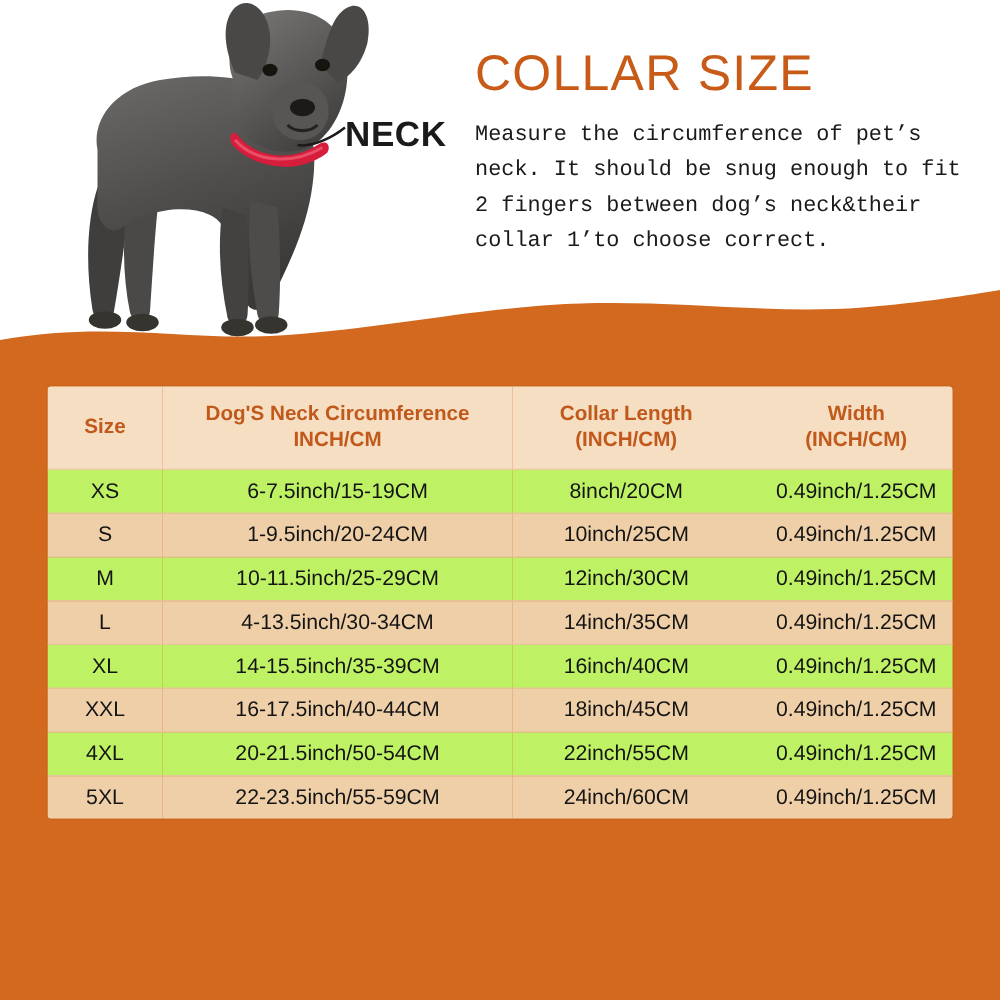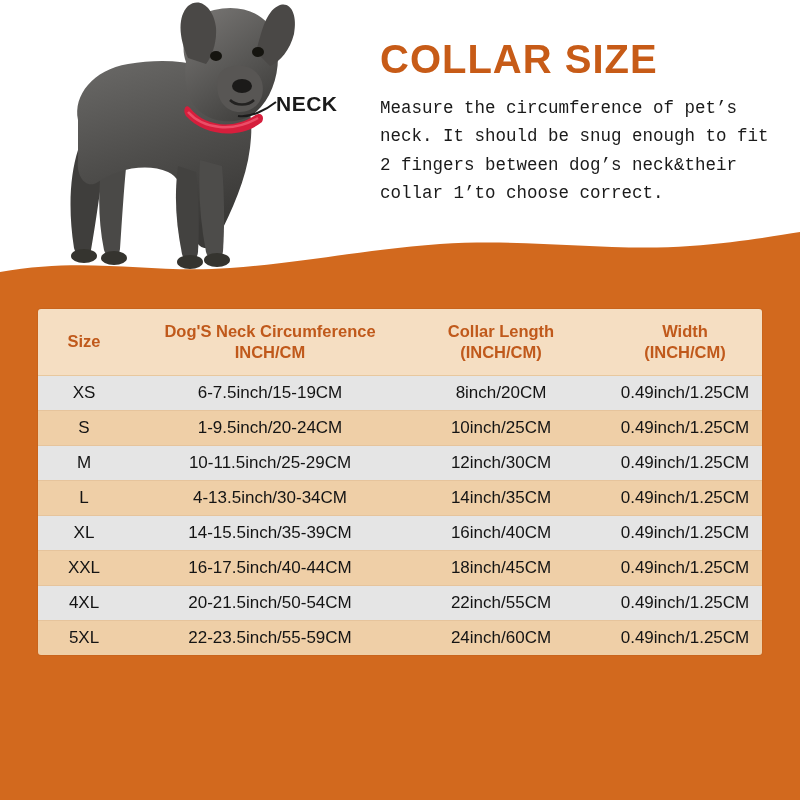--- a/index.html
+++ b/index.html
@@ -42,36 +42,36 @@
   }
 
   
   .neck-label {
     position: absolute;
     left: 276px;
     top: 92px;
     z-index: 5;
     font-family: "Liberation Sans", sans-serif;
     font-weight: bold;
-    font-size: 21px;
+    font-size: 28px;
     letter-spacing: 0.5px;
     color: #1a1a1a;
   }
 
   
   .header-block {
     position: absolute;
     left: 380px;
     top: 38px;
     width: 400px;
     z-index: 4;
   }
   .title {
     font-family: "Liberation Sans", sans-serif;
-    font-weight: bold;
+    font-weight: normal;
     font-size: 40px;
     letter-spacing: 1px;
     color: #C75B17;
     margin: 0 0 14px 0;
     line-height: 1.05;
   }
   .subtitle {
     font-family: Liberation Mono, monospace;
     font-size: 17.5px;
     line-height: 1.62;
@@ -110,21 +110,21 @@
     line-height: 1.25;
     padding: 12px 2px 13px 2px;
     border-bottom: 1px solid #E8C89E;
   }
   thead th .sub {
     display: block;
     font-weight: bold;
     font-size: 16.5px;
   }
   tbody td {
-    background: #e5e5e5;
+    background: #bef264;
     color: #141414;
     font-size: 17px;
     padding: 7px 2px;
     border-bottom: 1px solid #E6C49C;
   }
   tbody tr:nth-child(even) td {
     background: #EFCFA7;
   }
   tbody tr:last-child td {
     border-bottom: none;

